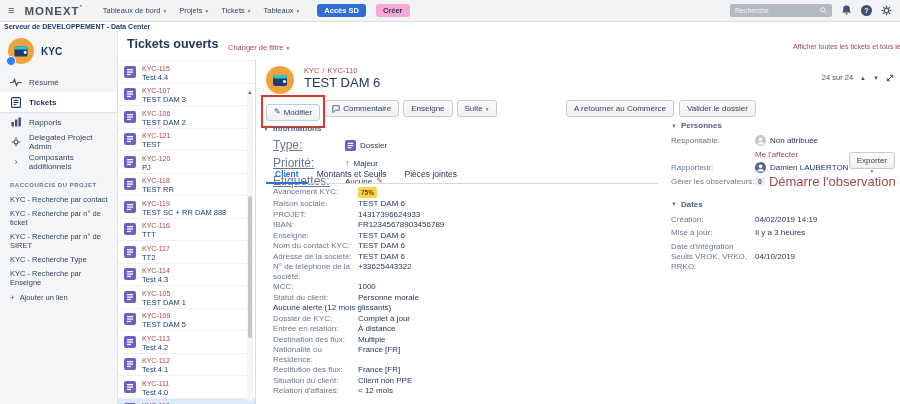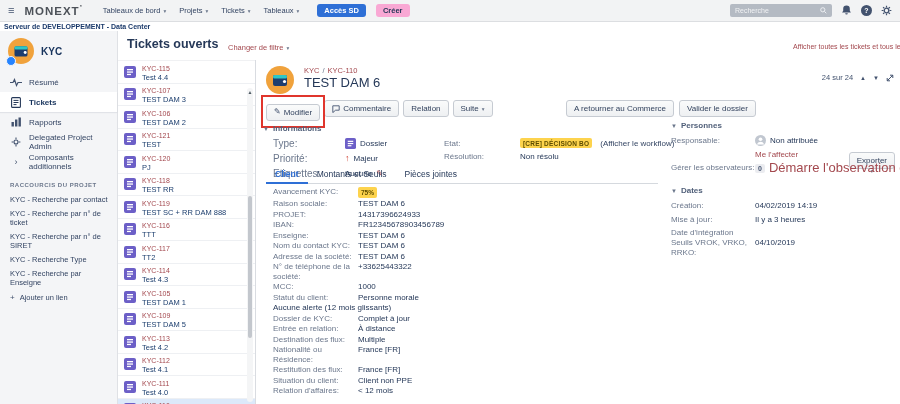--- a/index.html
+++ b/index.html
@@ -87,21 +87,21 @@
   .red-box{position:absolute;left:-5px;top:-5px;right:-5px;bottom:-7px;border:2px solid #E0352C;}
   .pencil{font-size:8px;color:#42526e;line-height:1;}
   .d-export{position:absolute;right:5px;top:92px;flex-direction:column;}
 
   .sec-head{display:flex;gap:4px;align-items:center;font-size:8px;font-weight:bold;color:#505F79;}
   .twisty{font-size:6px;color:#6B778C;}
   .d-info-head{position:absolute;left:7px;top:64px;}
   .d-info-left{position:absolute;left:17px;top:78px;}
   .d-info-right{position:absolute;left:188px;top:78px;}
   .irow{display:flex;margin-bottom:4px;align-items:center;}
-  .ilabel{width:72px;flex-shrink:0;font-size:10px;color:#6B778C;}
+  .ilabel{width:72px;flex-shrink:0;font-size:12px;color:#6B778C;text-decoration:underline;}
   .ilabel2{width:76px;flex-shrink:0;font-size:8px;color:#6B778C;}
   .ivalue{font-size:8px;color:#253858;display:flex;align-items:center;gap:4px;}
   .prio-arrow{color:#D04437;font-weight:bold;font-size:9px;line-height:1;}
   .pencil-red{font-size:8px;color:#A3484E;line-height:1;}
   .lozenge{background:#FDD34D;color:#5E4D00;font-size:6.5px;font-weight:bold;
            padding:1.5px 3px;border-radius:2px;white-space:nowrap;letter-spacing:.2px;}
   .workflow-link{font-size:8px;color:#344563;margin-left:4px;}
 
   .d-tabs{position:absolute;left:10px;top:107px;width:392px;display:flex;border-bottom:1px solid #D5D9DE;}
   .tab{padding:2px 9px 3px;font-size:8.5px;color:#253858;margin-bottom:-1px;}
@@ -491,21 +491,21 @@
           <span>Modifier</span>
         </button>
       </span>
       <button class="btn">
         <svg width="8" height="8" viewBox="0 0 10 10">
           <path d="M1 1h8v5.5H4.5L1 9.5z" fill="none" stroke="#42526e" stroke-width="1.1"></path>
         </svg>
         <span>Commentaire</span>
       </button>
       <button class="btn">
-        <span>Relation</span>
+        <span>Enseigne</span>
       </button>
       <button class="btn">
         <span>Suite</span>
         <span class="caret">▾</span>
       </button>
     </div>
     <div class="d-toolbar2">
       <button class="btn">A retourner au Commerce</button>
       <button class="btn">Valider le dossier</button>
     </div>
@@ -543,33 +543,20 @@
         </span>
       </div>
       <div class="irow">
         <span class="ilabel">Etiquettes:</span>
         <span class="ivalue">
           <span>Aucune</span>
           <span class="pencil-red">✎</span>
         </span>
       </div>
     </div>
-    <div class="d-info-right">
-      <div class="irow">
-        <span class="ilabel2">Etat:</span>
-        <span class="ivalue">
-          <span class="lozenge">[CRE] DÉCISION BO</span>
-          <span class="workflow-link">(Afficher le workflow)</span>
-        </span>
-      </div>
-      <div class="irow">
-        <span class="ilabel2">Résolution:</span>
-        <span class="ivalue">Non résolu</span>
-      </div>
-    </div>
 
     <div class="d-tabs">
       <span class="tab active">Client</span>
       <span class="tab">Montants et Seuils</span>
       <span class="tab">Pièces jointes</span>
     </div>
 
     <div class="d-fields">
 
     <div class="frow badge">
@@ -661,20 +648,31 @@
           <span>Non attribuée</span>
         </span>
       </div>
       <div class="prow">
         <span class="plabel"></span>
         <span class="pvalue">
             <span class="rlink">Me l'affecter</span>
           </span>
       </div>
       <div class="prow">
+        <span class="plabel">Rapporteur:</span>
+        <span class="pvalue">
+          <svg class="avatar-sm" width="11" height="11" viewBox="0 0 12 12">
+            <circle cx="6" cy="6" r="6" fill="#54698D"></circle>
+              <circle cx="6" cy="4.6" r="2" fill="#fff"></circle>
+              <path d="M2 10.4a4.2 4.2 0 0 1 8 0z" fill="#fff"></path>
+          </svg>
+          <span>Damien LAUBERTON</span>
+        </span>
+      </div>
+      <div class="prow">
         <span class="plabel">Gérer les observateurs:</span>
         <span class="pvalue">
           <span class="obs-count">0</span>
           <span class="obs-link">Démarre l'observation de ce ticket</span>
         </span>
       </div>
 
       <div class="sec-head dates-head">
         <span class="twisty">▼</span>
         <span>Dates</span>

